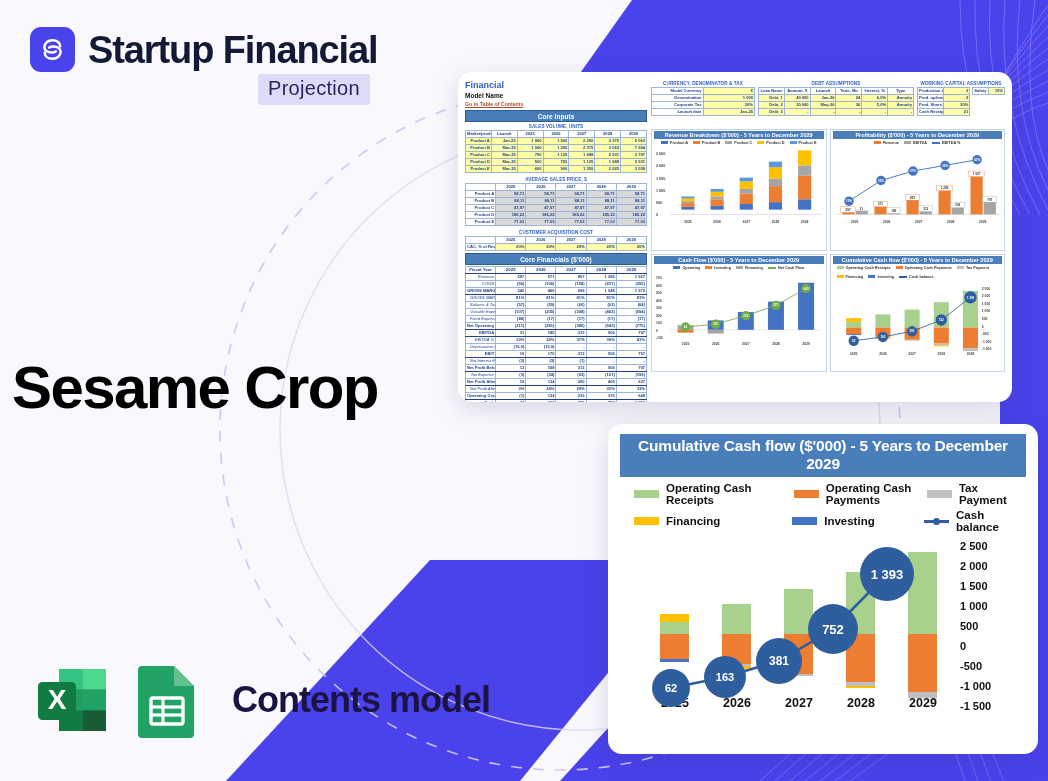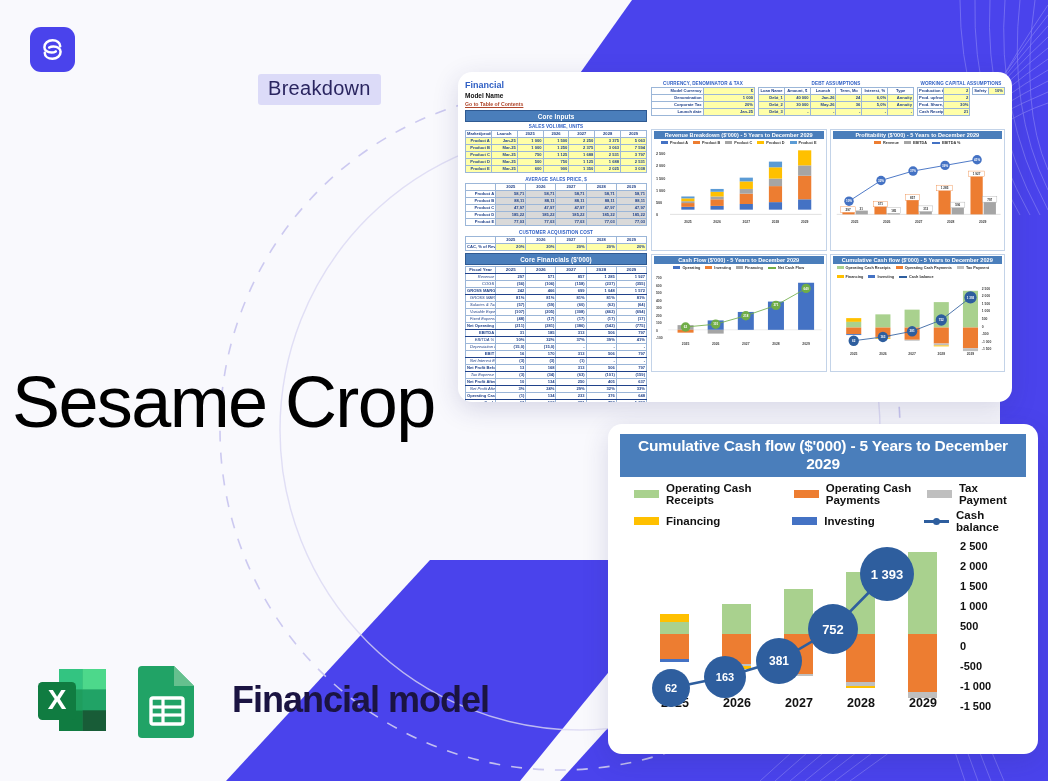--- a/index.html
+++ b/index.html
@@ -25,22 +25,22 @@
   }
   .brand-sub-wrap { position:absolute; left:258px; top:74px; z-index:5; }
   .brand-sub {
     display:inline-block; background:#dcdbf8; color:#2a2560;
     font-size:20px; font-weight:400; letter-spacing:.3px;
     padding:3px 10px 5px 10px; border-radius:3px;
   }
 
   
   .product-name {
-    position:absolute; left:12px; top:366px; z-index:5;
-    font-size:72px; font-weight:400; color:#000; letter-spacing:-1.6px;
+    position:absolute; left:12px; top:358px; z-index:5;
+    font-size:60px; font-weight:700; color:#000; letter-spacing:-1.6px;
     line-height:1; white-space:nowrap;
   }
 
   
   .badge-row { position:absolute; left:32px; top:660px; display:flex; align-items:center; gap:20px; z-index:5; }
   .badge-label {
     font-size:36px; font-weight:800; color:#1b1442; letter-spacing:-1px;
     margin-left:10px; white-space:nowrap;
   }
 
@@ -169,23 +169,24 @@
   <circle cx="580" cy="430" r="300" fill="none" stroke="#d9d7f2" stroke-width="1.4" opacity="0.8"></circle>
 </svg>
 
 <div class="brand">
   <div class="brand-mark">
     <svg width="27" height="27" viewBox="0 0 28 28">
       <path d="M22 10.5c0-3.6-3.4-6-7.9-6C9.2 4.5 5.6 7.4 5.6 11.6c0 3.4 3 5.6 7.4 5.6 2 0 3.4-.5 4.4-1.2" fill="none" stroke="#fff" stroke-width="2.6" stroke-linecap="round"></path>
       <path d="M6 17.5c0 3.6 3.4 6 7.9 6 4.9 0 8.5-2.9 8.5-7.1 0-3.4-3-5.6-7.4-5.6-2 0-3.4.5-4.4 1.2" fill="none" stroke="#fff" stroke-width="2.6" stroke-linecap="round"></path>
     </svg>
   </div>
+  <div class="brand-title">Startup Financial</div>
 </div>
 <div class="brand-sub-wrap">
-  <span class="brand-sub">Breakdown</span>
+  <span class="brand-sub">Projection</span>
 </div>
 
 <div class="product-name">Sesame Crop</div>
 
 <div class="badge-row">
   <svg width="80" height="80" viewBox="0 0 80 80">
     <rect x="27" y="9" width="47" height="62" rx="2" fill="#21a366"></rect>
     <rect x="27" y="9" width="23.5" height="20.6" fill="#33c481"></rect>
     <rect x="50.5" y="9" width="23.5" height="20.6" fill="#4dd88b"></rect>
     <rect x="50.5" y="29.6" width="23.5" height="20.7" fill="#21a366"></rect>
@@ -197,21 +198,21 @@
   </svg>
   <svg width="70" height="80" viewBox="0 0 70 80">
     <path d="M10 6h32l20 20v48a4 4 0 0 1-4 4H10a4 4 0 0 1-4-4V10a4 4 0 0 1 4-4z" fill="#21a366"></path>
     <path d="M42 6l20 20H42z" fill="#8ee0b0"></path>
     <path d="M42 26h20L42 6z" fill="#1a8550" opacity="0.35"></path>
     <rect x="19" y="38" width="32" height="26" rx="2" fill="none" stroke="#fff" stroke-width="3.4"></rect>
     <line x1="19" y1="47" x2="51" y2="47" stroke="#fff" stroke-width="3.2"></line>
     <line x1="19" y1="55" x2="51" y2="55" stroke="#fff" stroke-width="3.2"></line>
     <line x1="31" y1="38" x2="31" y2="64" stroke="#fff" stroke-width="3.2"></line>
   </svg>
-  <span class="badge-label">Financial model</span>
+  <span class="badge-label">Contents model</span>
 </div>
 
 <div class="card" id="card-dash">
   <div class="dash">
 
     <div class="dash-col-left">
       <div class="d-title">Financial</div>
       <div class="d-sub">Model Name</div>
       <div class="d-link">Go to Table of Contents</div>
 

